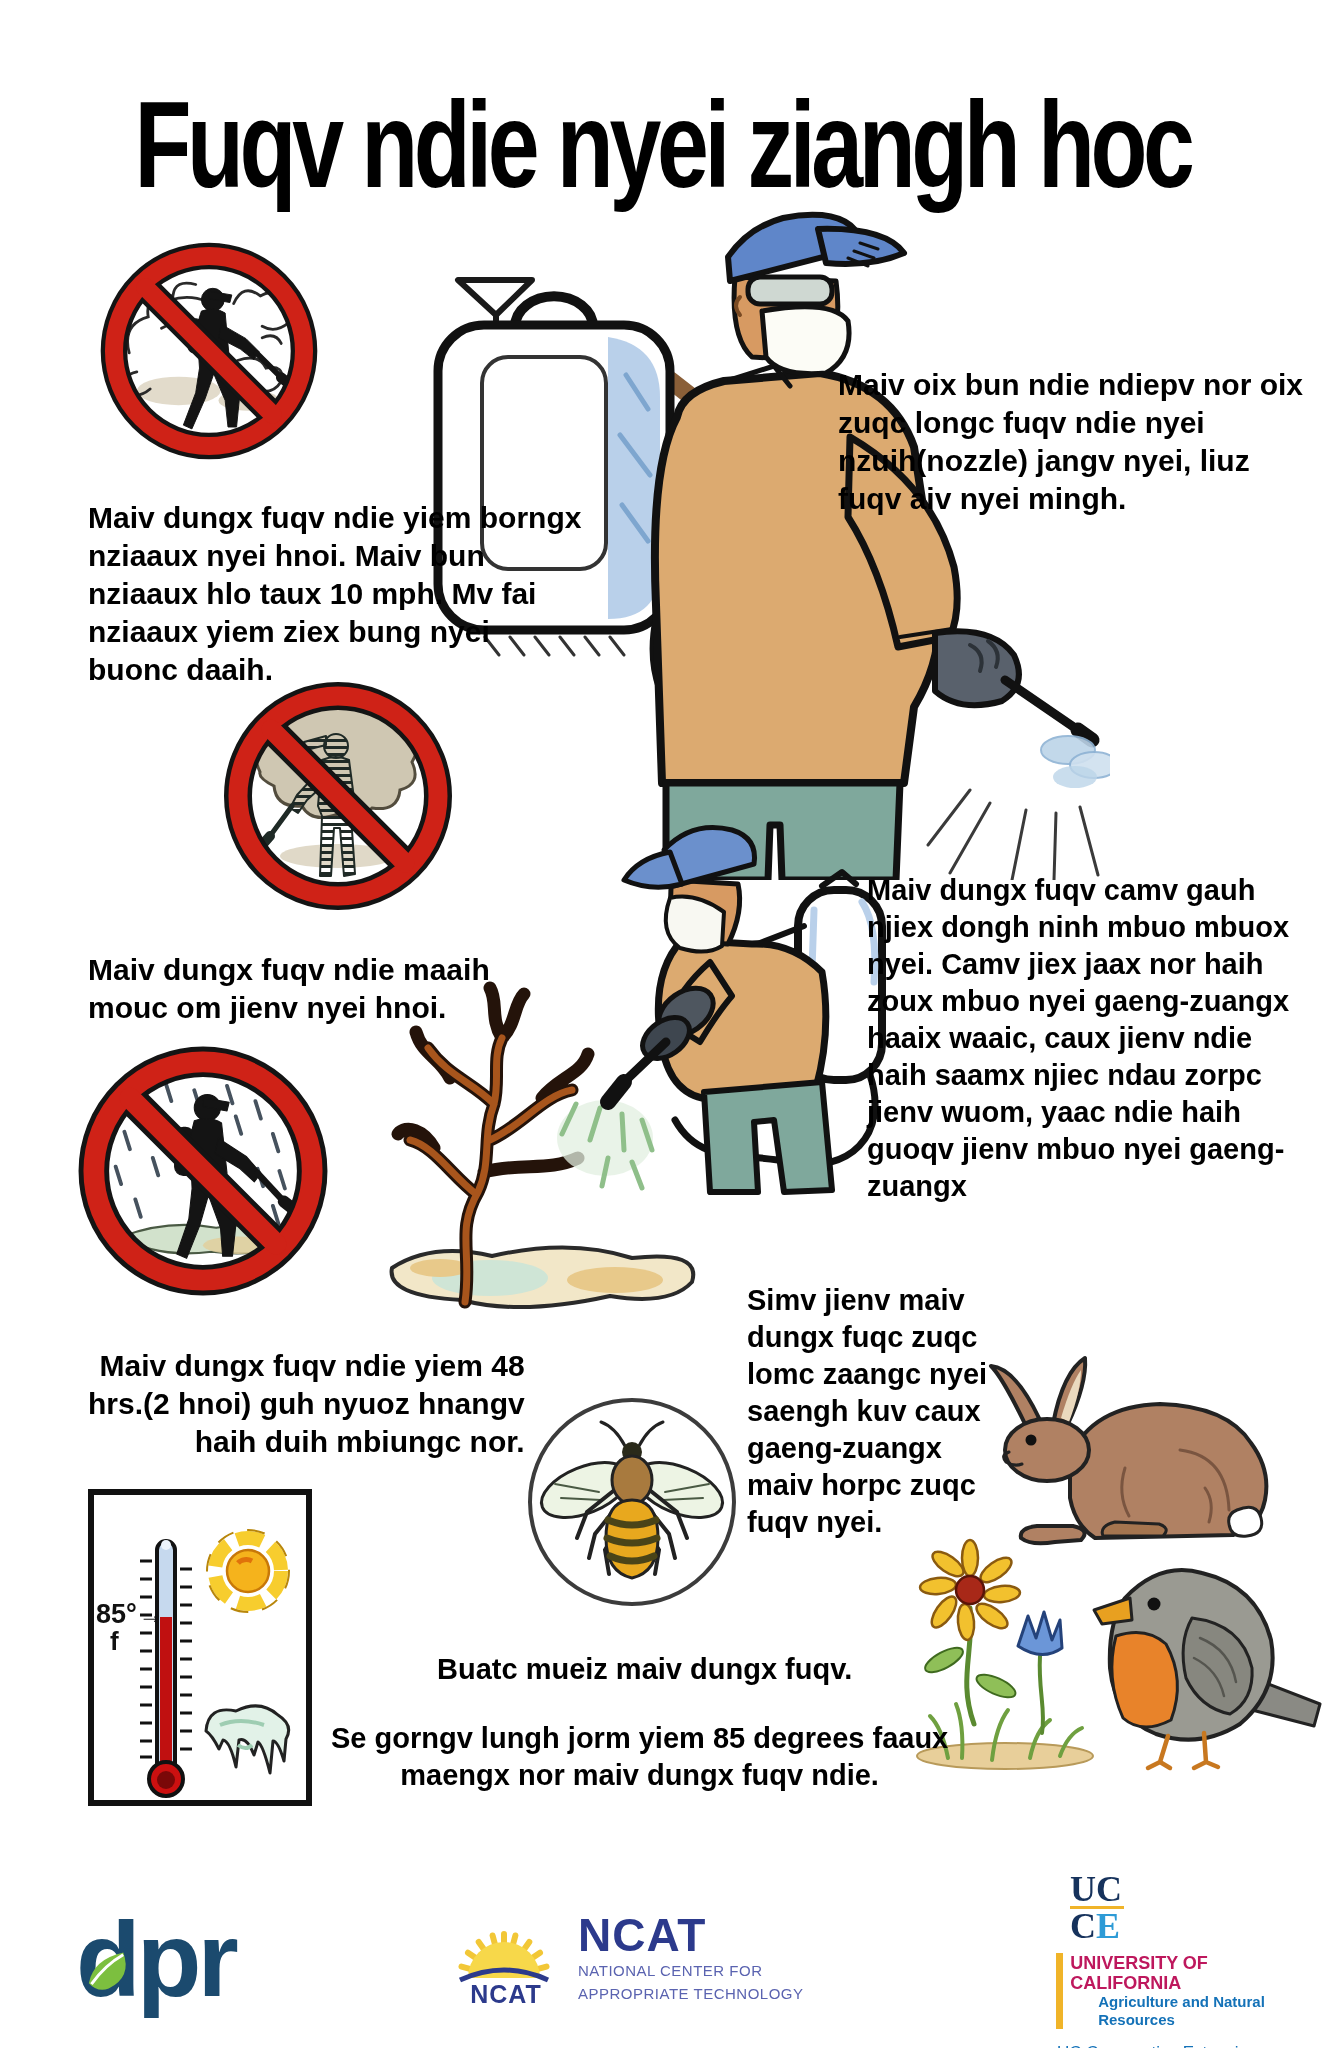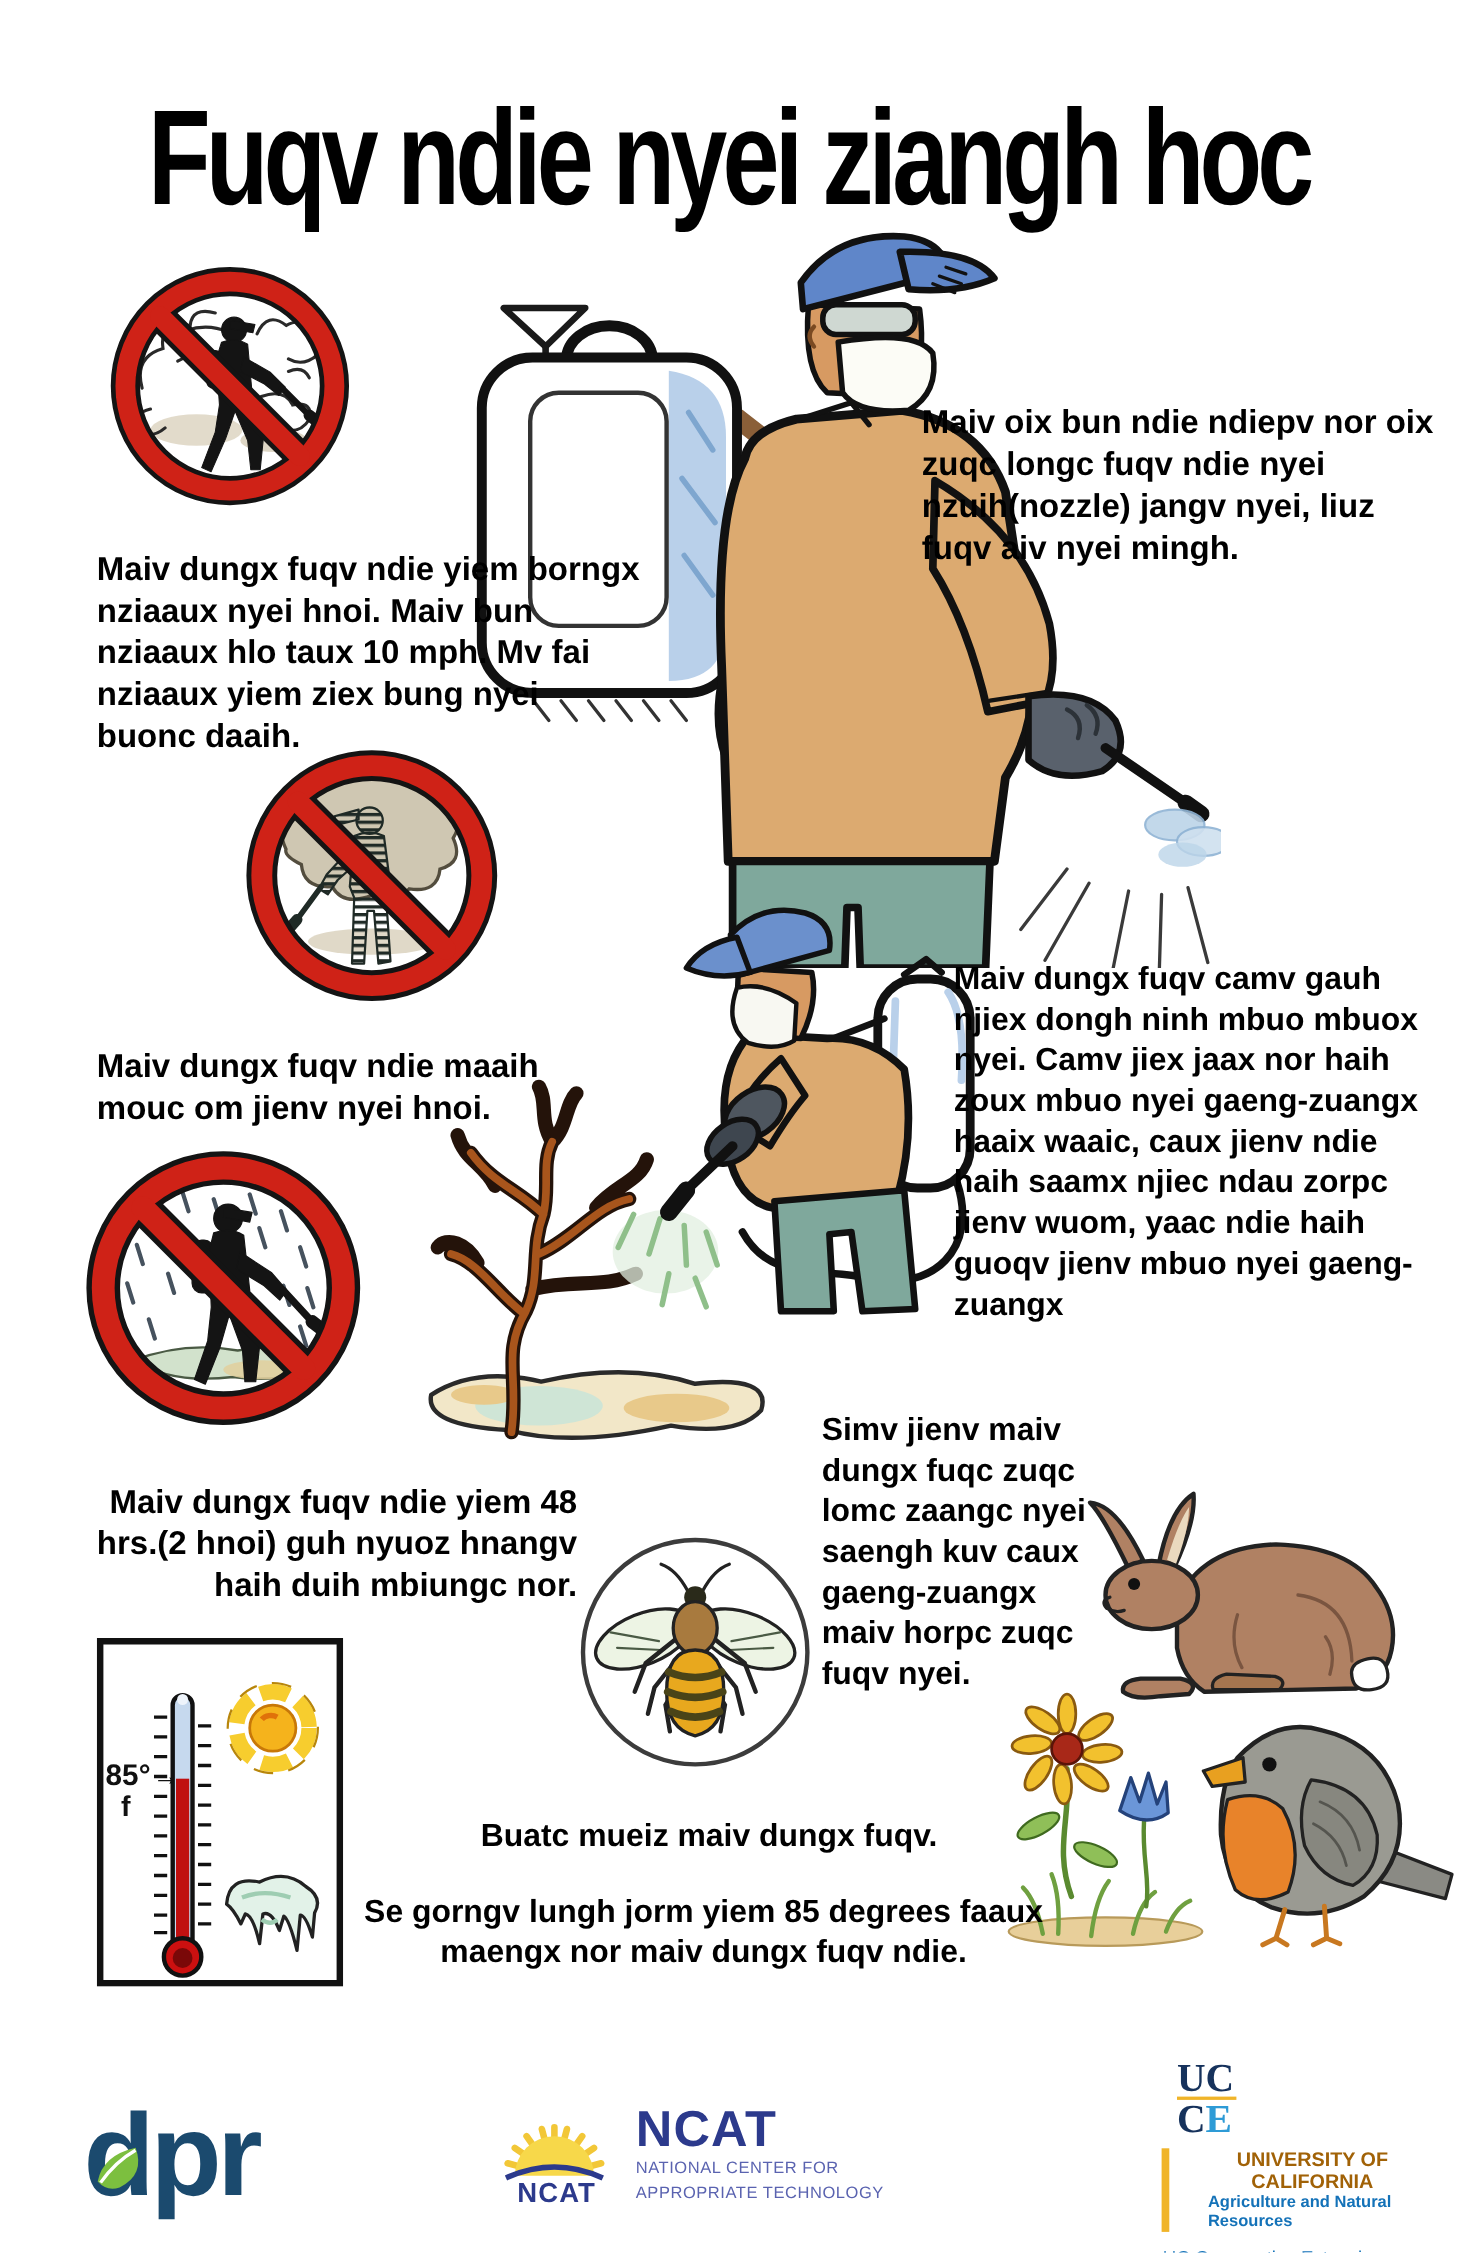--- a/index.html
+++ b/index.html
@@ -35,21 +35,21 @@
   .ncat-sun-label{font-weight:bold; font-size:25px; color:#2c3a8c; margin-top:-4px; letter-spacing:1px;}
   .ncat-big{font-weight:bold; font-size:46px; color:#2c3a8c; letter-spacing:1px; line-height:1.0;}
   .ncat-s{font-size:15px; color:#5a63b0; line-height:20px; margin-top:3px; letter-spacing:.5px;}
   
   .ucce{position:absolute; left:1056px; top:1874px; width:260px;}
   .ucce-mono{font-family:"Liberation Serif", serif; font-weight:bold; color:#16325c; font-size:36px; line-height:30px; margin-left:14px;}
   .ucce-rule{width:54px; height:3px; background:#f0b429; margin:2px 0 2px 0;}
   .ucce-e{color:#2e9bd6;}
   .ucce-anr{display:flex; margin-top:12px;}
   .ucce-bar{width:8px; background:#f0b429; margin-right:7px;}
-  .ucce-l1{font-weight:bold; font-size:18px; color:#a16207; line-height:20px;text-align:center;}
+  .ucce-l1{font-weight:bold; font-size:18px; color:#be185d; line-height:20px;}
   .ucce-l2{font-weight:bold; font-size:15px; color:#1472b8; line-height:18px;margin-left:28px;}
   .ucce-l3{font-size:17px; color:#1472b8; margin-top:14px; margin-left:1px;}
   svg{display:block;}
 </style>
 </head>
 <body>
 
 <div id="poster">
 
   <div class="title">Fuqv ndie nyei ziangh hoc</div>

